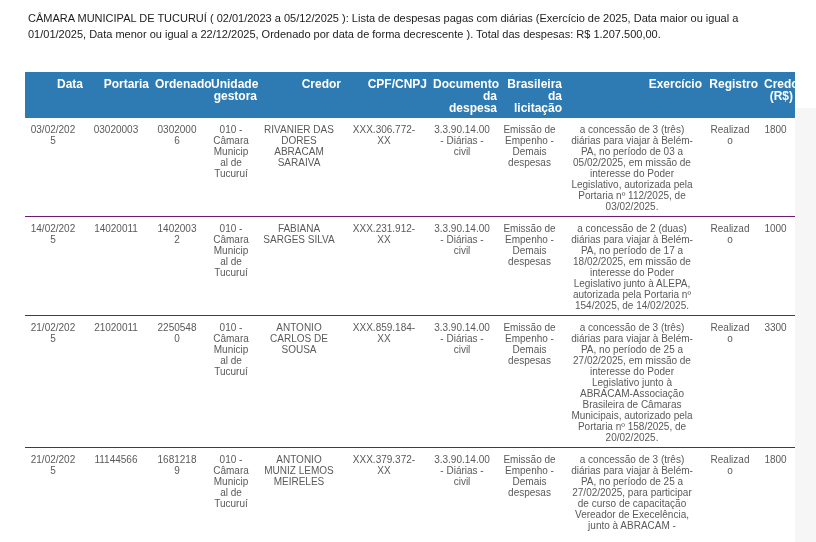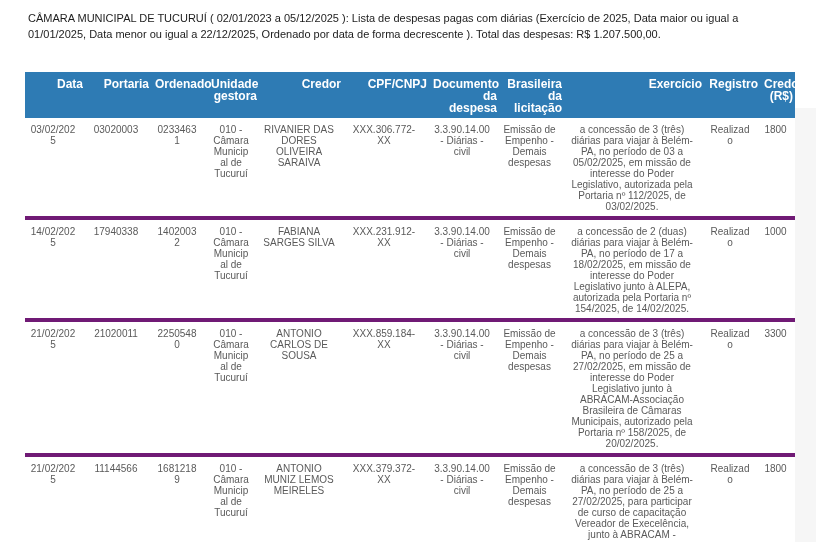--- a/index.html
+++ b/index.html
@@ -36,21 +36,21 @@
   .despesas-table td{
     font-size:10px;
     line-height:11px;
     color:#5a5a5a;
     text-align:center;
     vertical-align:top;
     padding:6px 8px 4px 4px;
     word-wrap:break-word;
   }
   .despesas-table tbody tr + tr td{
-    border-top:4px solid #701a75;
+    border-top:1px solid #701a75;
   }
   .right-gutter{
     position:absolute;
     left:795px;top:108px;right:0;bottom:0;
     background:#f6f6f6;
   }
 </style>
 </head>
 <body>
 
@@ -84,33 +84,33 @@
         <th>Brasileira da licitação</th>
         <th>Exercício</th>
         <th>Registro</th>
         <th>Credor (R$)</th>
       </tr>
     </thead>
     <tbody>
       <tr>
         <td>03/02/2025</td>
         <td>03020003</td>
-        <td>02334631</td>
+        <td>03020006</td>
         <td>010 - Câmara Municipal de Tucuruí</td>
-        <td>RIVANIER DAS DORES OLIVEIRA SARAIVA</td>
+        <td>RIVANIER DAS DORES ABRACAM SARAIVA</td>
         <td>XXX.306.772-XX</td>
         <td>3.3.90.14.00 - Diárias - civil</td>
         <td>Emissão de Empenho - Demais despesas</td>
         <td>a concessão de 3 (três) diárias para viajar à Belém-PA, no período de 03 a 05/02/2025, em missão de interesse do Poder Legislativo, autorizada pela Portaria nº 112/2025, de 03/02/2025.</td>
         <td>Realizado</td>
         <td>1800</td>
       </tr>
       <tr>
         <td>14/02/2025</td>
-        <td>17940338</td>
+        <td>14020011</td>
         <td>14020032</td>
         <td>010 - Câmara Municipal de Tucuruí</td>
         <td>FABIANA SARGES SILVA</td>
         <td>XXX.231.912-XX</td>
         <td>3.3.90.14.00 - Diárias - civil</td>
         <td>Emissão de Empenho - Demais despesas</td>
         <td>a concessão de 2 (duas) diárias para viajar à Belém-PA, no período de 17 a 18/02/2025, em missão de interesse do Poder Legislativo junto à ALEPA, autorizada pela Portaria nº 154/2025, de 14/02/2025.</td>
         <td>Realizado</td>
         <td>1000</td>
       </tr>

